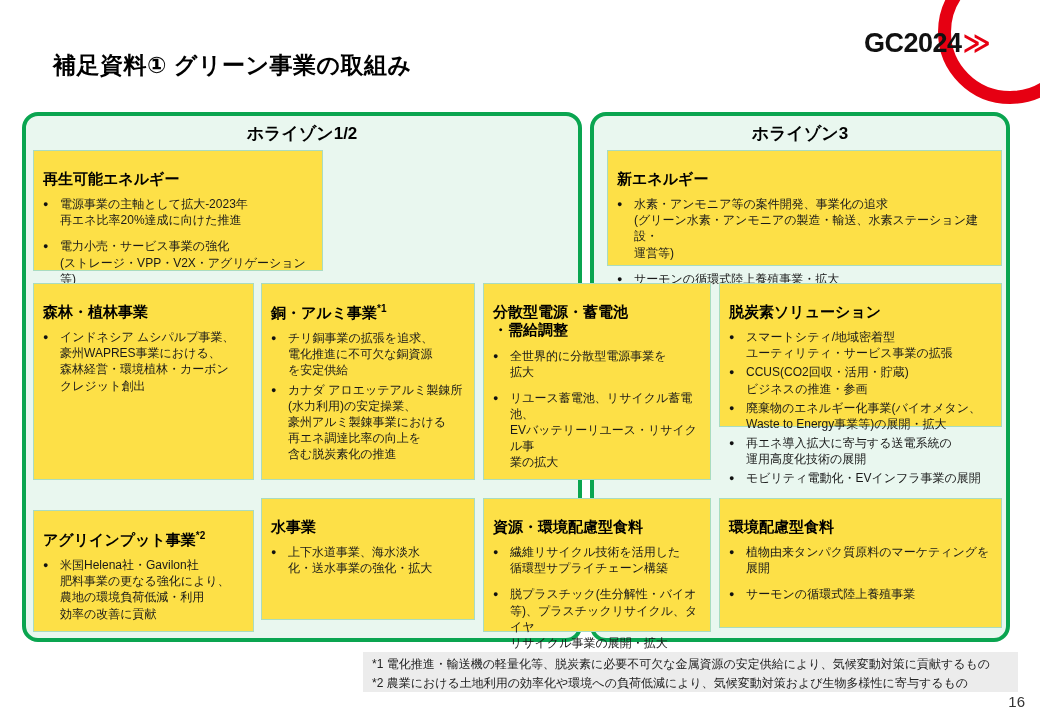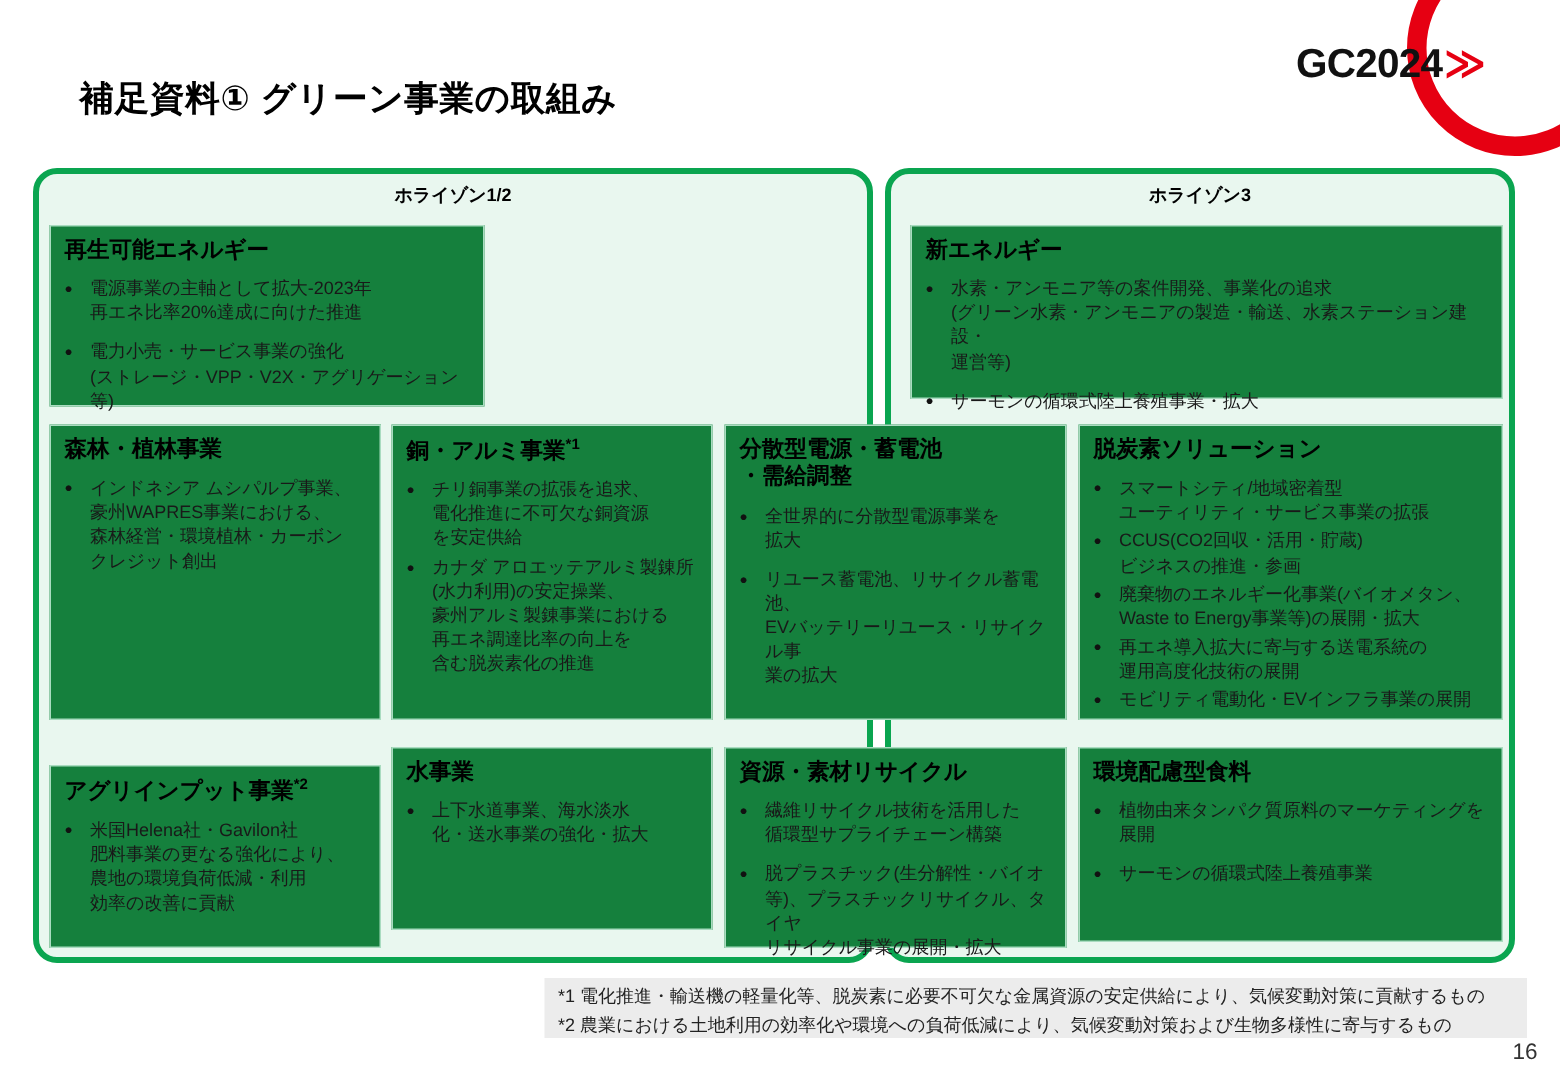--- a/index.html
+++ b/index.html
@@ -9,39 +9,39 @@
   
   .logo{position:absolute;left:864px;top:27px;font-size:27px;font-weight:bold;color:#111;z-index:3;letter-spacing:-.5px;}
   .logo .chev{color:#e60012;margin-left:1px;}
   .logo-ring{position:absolute;left:938px;top:-40px;width:144px;height:144px;border:13px solid #e60012;
              border-radius:50%;box-sizing:border-box;z-index:1;}
   
   .bigbox{position:absolute;top:112px;height:530px;background:#e9f7ef;border:4px solid #0aa550;
           border-radius:16px;box-sizing:border-box;z-index:2;}
   #box-h12{left:22px;width:560px;}
   #box-h3{left:590px;width:420px;}
-  .box-header{position:absolute;top:122px;font-size:12px;font-weight:bold;text-align:center;z-index:4;color:#000;}
+  .box-header{position:absolute;top:122px;font-size:17px;font-weight:bold;text-align:center;z-index:4;color:#000;}
   #header-h12{left:22px;width:560px;}
   #header-h3{left:590px;width:420px;}
   
-  .card{position:absolute;background:#15803d;border:1px solid #a9dcc0;box-sizing:border-box;
-        padding:7px 6px 6px 9px;z-index:5;}
+  .card{position:absolute;background:#fde047;border:1px solid #a9dcc0;box-sizing:border-box;
+        padding:19px 6px 6px 9px;z-index:5;}
   .card-title{font-size:15px;font-weight:bold;line-height:1.22;white-space:pre-line;color:#000;}
   .card-title sup{font-size:10px;}
   .bullets{margin-top:8px;}
   .bullet{position:relative;padding-left:17px;font-size:12px;line-height:1.34;white-space:pre-line;color:#191919;}
   .bullet + .bullet{margin-top:10px;}
   .tight .bullet + .bullet{margin-top:3px;}
   .bullet .dot{position:absolute;left:0;top:2px;font-size:9px;color:#111;}
   #card-renewable{left:33px;top:150px;width:290px;height:121px;}
   #card-new-energy{left:607px;top:150px;width:395px;height:116px;}
   #card-forest{left:33px;top:283px;width:221px;height:197px;}
   #card-copper{left:261px;top:283px;width:214px;height:197px;}
   #card-distributed{left:483px;top:283px;width:228px;height:197px;}
-  #card-decarb{left:719px;top:283px;width:283px;height:197px;}
+  #card-decarb{left:719px;top:283px;width:283px;height:144px;}
   #card-agri{left:33px;top:498px;width:221px;height:122px;margin-top:12px;}
   #card-water{left:261px;top:498px;width:214px;height:122px;}
   #card-recycle{left:483px;top:498px;width:228px;height:134px;}
   #card-food{left:719px;top:498px;width:283px;height:130px;}
   
   .footnote-block{position:absolute;left:363px;top:652px;width:655px;height:40px;background:#ececec;
                   font-size:12px;line-height:1.6;padding:3px 9px;box-sizing:border-box;color:#222;z-index:2;}
   .page-number{position:absolute;right:15px;top:693px;font-size:15px;color:#333;text-align:center;}
 </style>
 </head>
@@ -144,21 +144,21 @@
 
   <div class="card" id="card-water">
     <div class="card-title">水事業</div>
     <div class="bullets">
       <div class="bullet"><span class="dot">●</span><span>上下水道事業、海水淡水
 化・送水事業の強化・拡大</span></div>
     </div>
   </div>
 
   <div class="card" id="card-recycle">
-    <div class="card-title">資源・素材リサイクル</div>
+    <div class="card-title">資源・環境配慮型食料</div>
     <div class="bullets">
       <div class="bullet"><span class="dot">●</span><span>繊維リサイクル技術を活用した
 循環型サプライチェーン構築</span></div>
       <div class="bullet"><span class="dot">●</span><span>脱プラスチック(生分解性・バイオ
 等)、プラスチックリサイクル、タイヤ
 リサイクル事業の展開・拡大</span></div>
     </div>
   </div>
 
   <div class="card" id="card-food">

